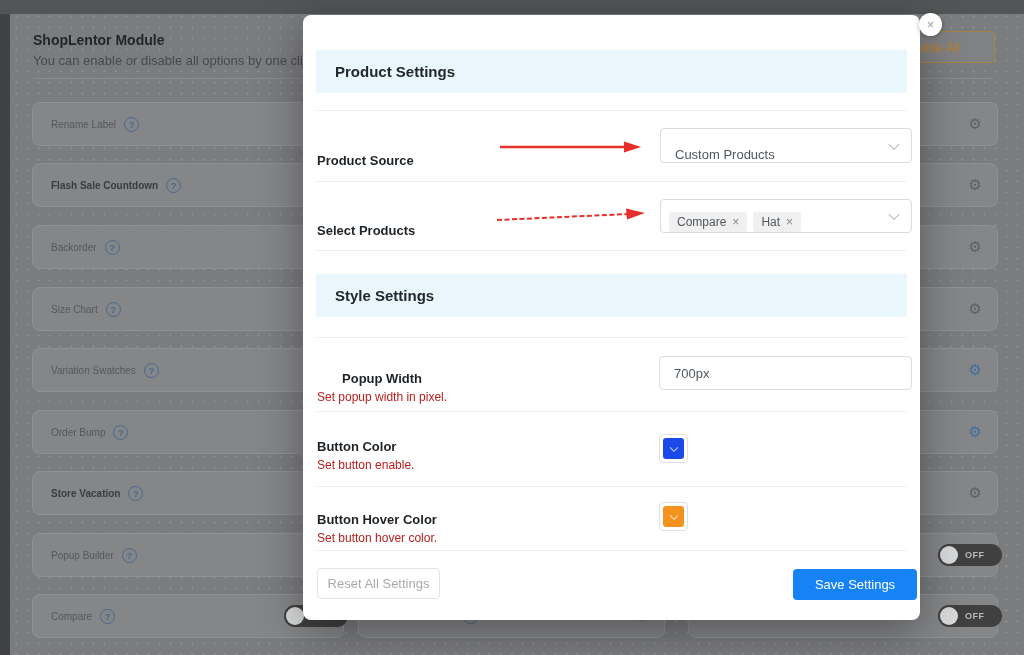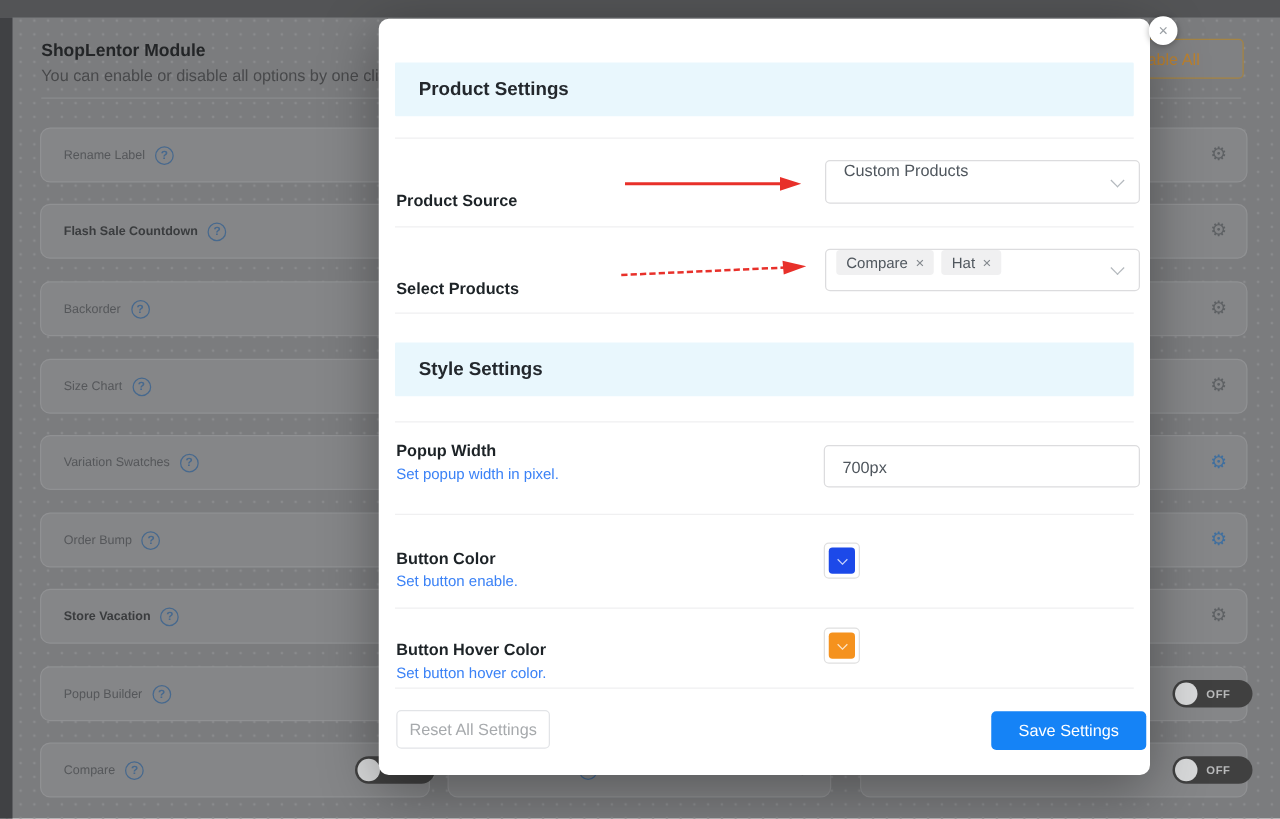--- a/index.html
+++ b/index.html
@@ -59,30 +59,30 @@
   .section-band { position:absolute; left:13px; width:591px; height:43px; background:#e9f7fd;
                   border-radius:1px; display:flex; align-items:center; padding-left:19px;
                   font-size:15px; font-weight:600; color:#23282d; }
   .band-product { top:35px; }
   .band-style { top:259px; }
 
   .m-divider { position:absolute; left:13px; width:591px; height:1px; background:#f0f0f1; }
   .d1{top:95px}.d2{top:166px}.d3{top:235px}.d4{top:322px}.d5{top:396px}.d6{top:471px}.d7{top:535px}
 
   .field-label { position:absolute; left:14px; font-size:13px; font-weight:bold; color:#1d2327; line-height:16px; }
-  .field-help { font-size:12px; font-weight:normal; color:#3b82f6; line-height:16px; margin-top:2px; }
+  .field-help { font-size:12px; font-weight:normal; color:#b91c1c; line-height:16px; margin-top:2px; }
 
   .lab-source { top:138px; }
   .lab-select { top:208px; }
-  .lab-width { top:338px; }
+  .lab-width { top:356px;text-align:center; }
   .lab-btncolor { top:424px; }
   .lab-hovercolor { top:497px; }
 
   .select-box { position:absolute; left:357px; width:252px; height:35px; border:1px solid #dcdcde;
-                border-radius:4px; background:#fff; display:flex; align-items:flex-start;
+                border-radius:4px; background:#fff; display:flex; align-items:flex-end;
                 padding:0 30px 0 14px; font-size:13px; color:#50575e; }
   .sel-source { top:113px; }
   .sel-products { top:184px; height:34px; padding-left:8px; }
   .chev { position:absolute; right:13px; top:50%; width:8px; height:8px;
           border-right:1.6px solid #b4b9be; border-bottom:1.6px solid #b4b9be;
           transform:translateY(-70%) rotate(45deg); }
 
   .tag { display:inline-flex; align-items:center; gap:6px; background:#f0f0f1; border-radius:3px;
          padding:3px 8px; font-size:12px; color:#50575e; margin-right:6px; }
   .tag .tag-x { color:#82878c; font-size:12px; }

